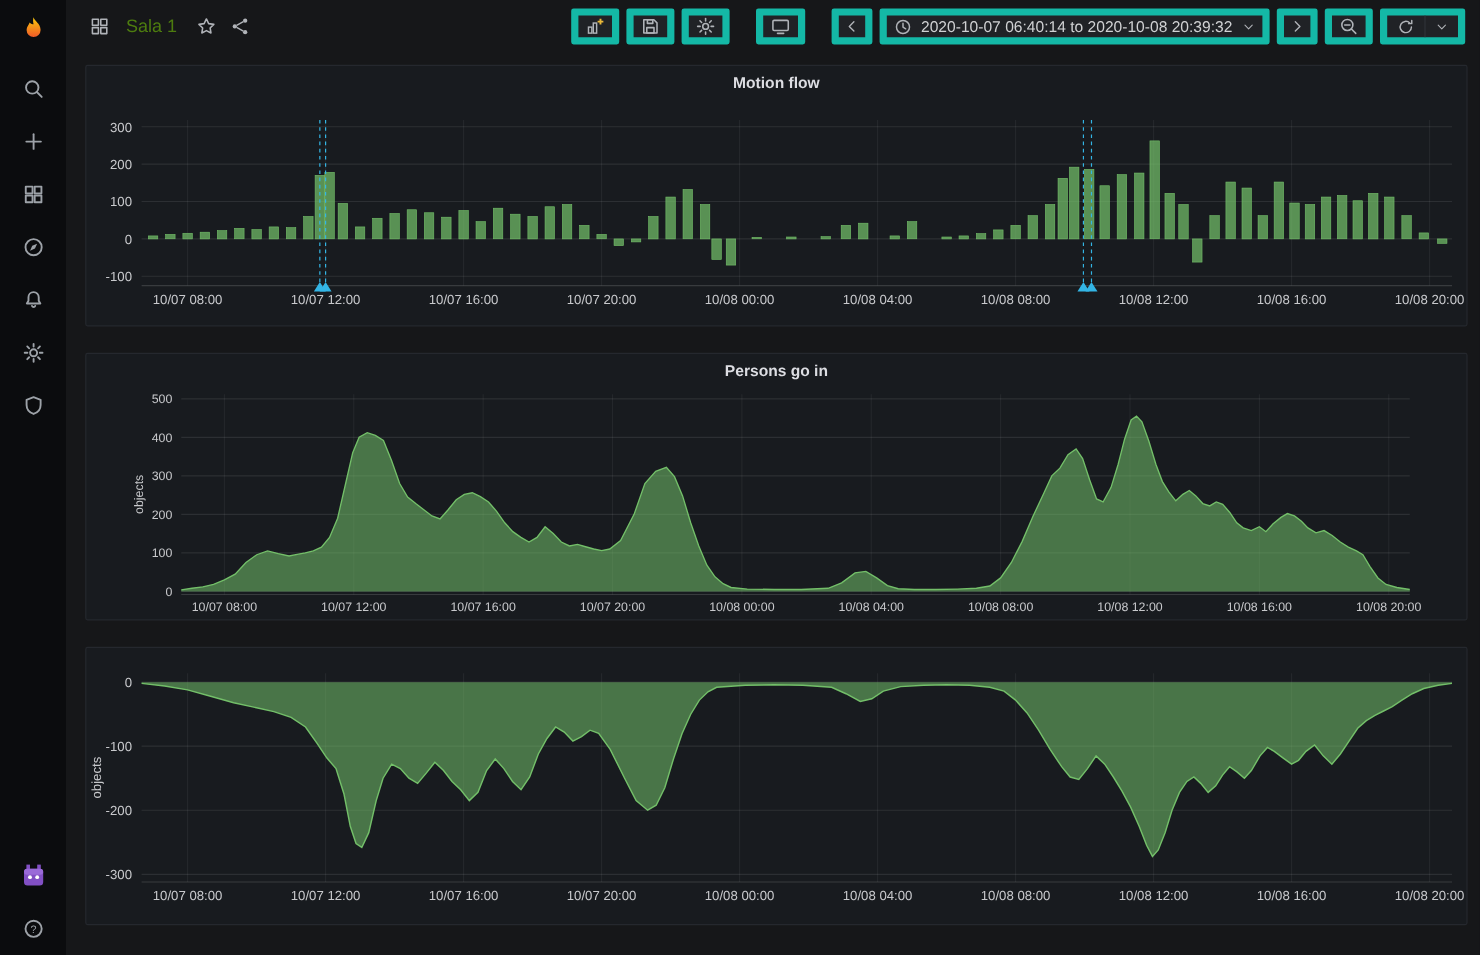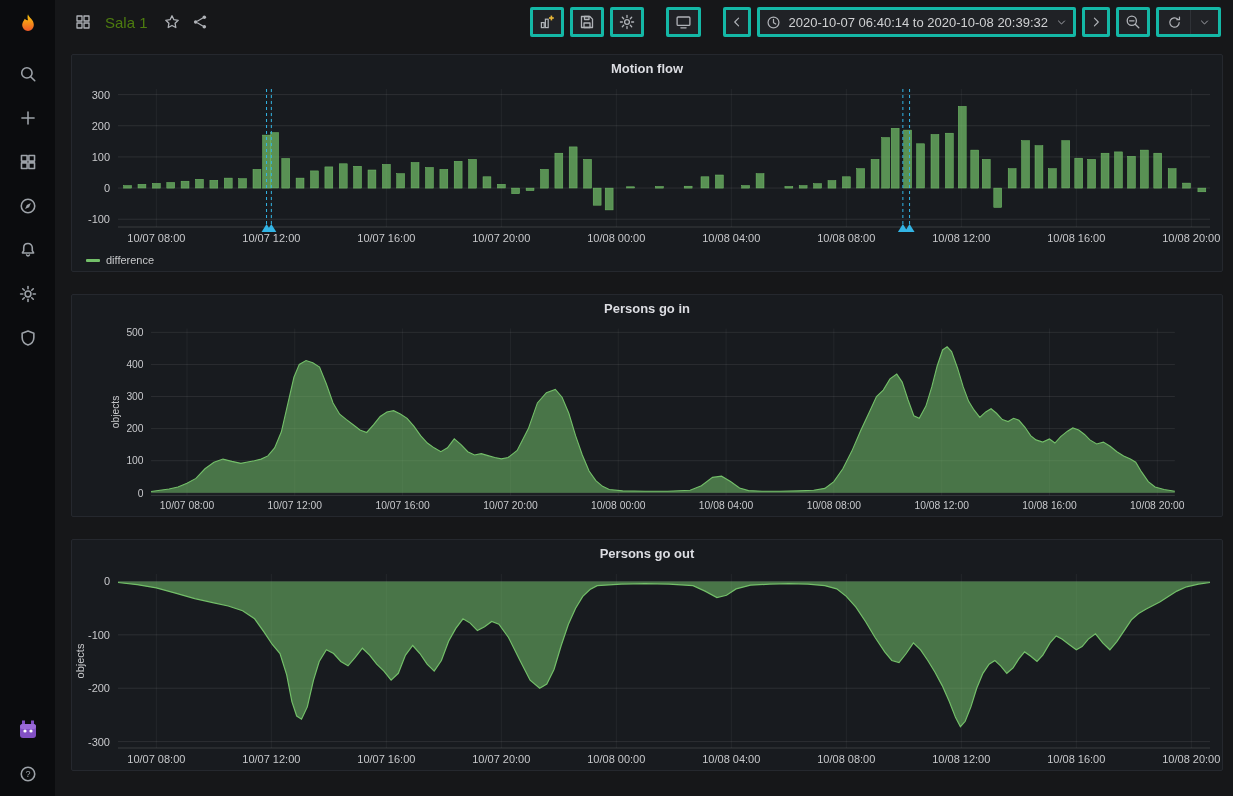--- a/index.html
+++ b/index.html
@@ -14,21 +14,21 @@
   .sidebar .spacer { flex:1; }
   .sicon { stroke:#9da2a8; fill:none; stroke-width:1.4; stroke-linecap:round; stroke-linejoin:round; }
 
   
   .main { flex:1; display:flex; flex-direction:column; }
   .navbar { height:44px; display:flex; align-items:center; padding:0 12px 0 14px; }
   .nav-ic { stroke:#b0b3b8; fill:none; stroke-width:1.3; stroke-linecap:round; stroke-linejoin:round; }
   .flat { background:none; border:none; width:28px; height:28px; display:flex; align-items:center; justify-content:center; cursor:pointer; }
   .dash-title { font-size:15px; font-weight:500; color:#4d7c0f; margin:0 10px 0 8px; }
   .nav-right { margin-left:auto; display:flex; align-items:center; gap:6px; }
-  .ibtn { height:30px; min-width:32px; background:#202226; border:3px solid #14b8a6; border-radius:2px;
+  .ibtn { height:30px; min-width:32px; background:#202226; border:6px solid #14b8a6; border-radius:2px;
     display:flex; align-items:center; justify-content:center; cursor:pointer; padding:0 6px; }
   .ibtn.narrow { min-width:26px; padding:0 4px; }
   .gap { width:10px; }
   .timebtn { gap:8px; font-size:13px; color:#d0d1d3; white-space:nowrap; }
   .split { padding:0; }
   .split .half { padding:0 8px; height:100%; display:flex; align-items:center; }
   .split .div { width:1px; height:100%; background:#2f3237; }
 
   
   .dashboard { flex:1; padding:10px 10px 12px 16px; display:flex; flex-direction:column; gap:22px; }
@@ -354,24 +354,20 @@
               <line x1="194.53883282141288" x2="194.53883282141288" y1="8" y2="146" stroke="#33b5e5" stroke-width="1" stroke-dasharray="3,3"></line>
               <path d="M189.53883282141288,151 L199.53883282141288,151 L194.53883282141288,143 Z" fill="#33b5e5"></path>
               <line x1="199.33040807371657" x2="199.33040807371657" y1="8" y2="146" stroke="#33b5e5" stroke-width="1" stroke-dasharray="3,3"></line>
               <path d="M194.33040807371657,151 L204.33040807371657,151 L199.33040807371657,143 Z" fill="#33b5e5"></path>
               <line x1="830.8600263273366" x2="830.8600263273366" y1="8" y2="146" stroke="#33b5e5" stroke-width="1" stroke-dasharray="3,3"></line>
               <path d="M825.8600263273366,151 L835.8600263273366,151 L830.8600263273366,143 Z" fill="#33b5e5"></path>
               <line x1="837.5682316805616" x2="837.5682316805616" y1="8" y2="146" stroke="#33b5e5" stroke-width="1" stroke-dasharray="3,3"></line>
               <path d="M832.5682316805616,151 L842.5682316805616,151 L837.5682316805616,143 Z" fill="#33b5e5"></path>
             </svg>
         </div>
-        <div class="legend">
-          <span class="lswatch" style="background: rgb(115, 191, 105);"></span>
-          <span class="llabel">difference</span>
-        </div>
       </section>
 
       <section class="panel p2">
         <div class="panel-header">
           <span class="panel-title">Persons go in</span>
         </div>
         <div class="chart-wrap">
           <svg class="chart" viewBox="0 0 1150 208">
               <line x1="84.33260201842914" x2="84.33260201842914" y1="8" y2="186" stroke="rgba(255,255,255,0.055)"></line>
               <line x1="199.33040807371657" x2="199.33040807371657" y1="8" y2="186" stroke="rgba(255,255,255,0.055)"></line>
@@ -407,23 +403,20 @@
               <text class="tick" x="1004.3150504607283" y="201" text-anchor="middle">10/08 16:00</text>
               <text class="tick" x="1119.3128565160157" y="201" text-anchor="middle">10/08 20:00</text>
               <path d="M46.0,183.3 L46.0,181.9 L55.6,180.5 L65.2,179.2 L74.7,177.1 L84.3,173.0 L93.9,167.9 L103.5,157.6 L113.1,150.7 L122.7,147.3 L132.2,149.7 L141.8,151.8 L149.0,150.4 L156.2,149.0 L163.4,147.3 L170.6,143.9 L177.8,135.3 L185.0,118.2 L192.1,87.4 L198.4,60.0 L204.1,46.3 L211.3,42.2 L218.5,44.6 L225.7,49.1 L232.9,66.9 L240.1,87.4 L247.2,99.4 L254.4,105.2 L261.6,110.7 L268.8,116.2 L276.0,118.9 L283.2,110.7 L290.4,101.8 L297.6,97.0 L304.7,95.6 L311.9,99.1 L319.1,103.8 L326.3,112.1 L333.5,122.3 L340.7,130.2 L347.9,135.3 L355.1,139.4 L362.2,135.3 L369.4,125.8 L376.6,131.9 L383.8,139.4 L391.0,142.9 L398.2,141.5 L405.4,143.6 L412.6,145.6 L419.7,147.0 L426.9,145.6 L436.5,138.1 L448.5,114.8 L458.1,87.4 L467.7,76.5 L477.2,73.0 L484.4,81.3 L491.6,98.4 L498.8,122.3 L506.0,142.9 L513.2,160.0 L520.4,170.3 L527.6,176.4 L534.7,179.8 L549.1,181.2 L573.1,181.6 L597.0,181.6 L621.0,180.5 L633.0,175.7 L644.9,166.8 L654.5,165.5 L664.1,171.3 L673.7,178.1 L683.3,180.9 L697.7,181.6 L716.8,181.6 L736.0,181.2 L752.8,180.5 L764.7,178.5 L774.3,171.3 L783.9,157.6 L793.5,138.8 L803.1,116.5 L812.7,96.0 L819.8,80.6 L827.0,73.7 L834.2,61.7 L841.4,56.6 L847.2,65.2 L853.4,84.0 L859.6,101.1 L865.4,103.8 L872.5,90.8 L878.8,70.3 L884.5,48.0 L890.3,30.9 L895.1,27.5 L899.9,32.6 L906.1,49.8 L912.3,70.3 L918.1,85.7 L923.8,94.9 L930.0,102.8 L936.3,97.0 L942.0,93.6 L947.8,98.4 L954.0,105.2 L960.2,107.3 L966.0,103.8 L971.7,105.9 L978.0,113.1 L984.2,122.3 L989.9,126.8 L997.1,129.2 L1004.3,125.8 L1010.1,130.2 L1016.3,123.4 L1023.5,117.5 L1029.2,114.1 L1035.5,116.2 L1041.7,121.0 L1047.4,126.8 L1054.6,131.2 L1061.8,129.2 L1069.0,133.6 L1076.2,139.4 L1083.4,143.9 L1090.6,147.3 L1096.3,150.7 L1102.5,161.0 L1109.7,171.3 L1116.9,177.1 L1126.5,179.8 L1138.0,181.6 L1138.0,183.3 Z" fill="rgba(115,191,105,0.55)"></path>
               <polyline points="46.0,181.9 55.6,180.5 65.2,179.2 74.7,177.1 84.3,173.0 93.9,167.9 103.5,157.6 113.1,150.7 122.7,147.3 132.2,149.7 141.8,151.8 149.0,150.4 156.2,149.0 163.4,147.3 170.6,143.9 177.8,135.3 185.0,118.2 192.1,87.4 198.4,60.0 204.1,46.3 211.3,42.2 218.5,44.6 225.7,49.1 232.9,66.9 240.1,87.4 247.2,99.4 254.4,105.2 261.6,110.7 268.8,116.2 276.0,118.9 283.2,110.7 290.4,101.8 297.6,97.0 304.7,95.6 311.9,99.1 319.1,103.8 326.3,112.1 333.5,122.3 340.7,130.2 347.9,135.3 355.1,139.4 362.2,135.3 369.4,125.8 376.6,131.9 383.8,139.4 391.0,142.9 398.2,141.5 405.4,143.6 412.6,145.6 419.7,147.0 426.9,145.6 436.5,138.1 448.5,114.8 458.1,87.4 467.7,76.5 477.2,73.0 484.4,81.3 491.6,98.4 498.8,122.3 506.0,142.9 513.2,160.0 520.4,170.3 527.6,176.4 534.7,179.8 549.1,181.2 573.1,181.6 597.0,181.6 621.0,180.5 633.0,175.7 644.9,166.8 654.5,165.5 664.1,171.3 673.7,178.1 683.3,180.9 697.7,181.6 716.8,181.6 736.0,181.2 752.8,180.5 764.7,178.5 774.3,171.3 783.9,157.6 793.5,138.8 803.1,116.5 812.7,96.0 819.8,80.6 827.0,73.7 834.2,61.7 841.4,56.6 847.2,65.2 853.4,84.0 859.6,101.1 865.4,103.8 872.5,90.8 878.8,70.3 884.5,48.0 890.3,30.9 895.1,27.5 899.9,32.6 906.1,49.8 912.3,70.3 918.1,85.7 923.8,94.9 930.0,102.8 936.3,97.0 942.0,93.6 947.8,98.4 954.0,105.2 960.2,107.3 966.0,103.8 971.7,105.9 978.0,113.1 984.2,122.3 989.9,126.8 997.1,129.2 1004.3,125.8 1010.1,130.2 1016.3,123.4 1023.5,117.5 1029.2,114.1 1035.5,116.2 1041.7,121.0 1047.4,126.8 1054.6,131.2 1061.8,129.2 1069.0,133.6 1076.2,139.4 1083.4,143.9 1090.6,147.3 1096.3,150.7 1102.5,161.0 1109.7,171.3 1116.9,177.1 1126.5,179.8 1138.0,181.6" fill="none" stroke="#73bf69" stroke-width="1.2"></polyline>
               <text class="tick" transform="translate(12,97) rotate(-90)" text-anchor="middle">objects</text>
             </svg>
         </div>
       </section>
 
       <section class="panel p3">
-        <div class="panel-header">
-          <span class="panel-title">Persons go out</span>
-        </div>
         <div class="chart-wrap">
           <svg class="chart" viewBox="0 0 1150 204">
               <line x1="84.33260201842914" x2="84.33260201842914" y1="8" y2="182" stroke="rgba(255,255,255,0.055)"></line>
               <line x1="199.33040807371657" x2="199.33040807371657" y1="8" y2="182" stroke="rgba(255,255,255,0.055)"></line>
               <line x1="314.3282141290039" x2="314.3282141290039" y1="8" y2="182" stroke="rgba(255,255,255,0.055)"></line>
               <line x1="429.32602018429134" x2="429.32602018429134" y1="8" y2="182" stroke="rgba(255,255,255,0.055)"></line>
               <line x1="544.3238262395787" x2="544.3238262395787" y1="8" y2="182" stroke="rgba(255,255,255,0.055)"></line>
               <line x1="659.3216322948663" x2="659.3216322948663" y1="8" y2="182" stroke="rgba(255,255,255,0.055)"></line>
               <line x1="774.3194383501536" x2="774.3194383501536" y1="8" y2="182" stroke="rgba(255,255,255,0.055)"></line>
               <line x1="889.317244405441" x2="889.317244405441" y1="8" y2="182" stroke="rgba(255,255,255,0.055)"></line>

